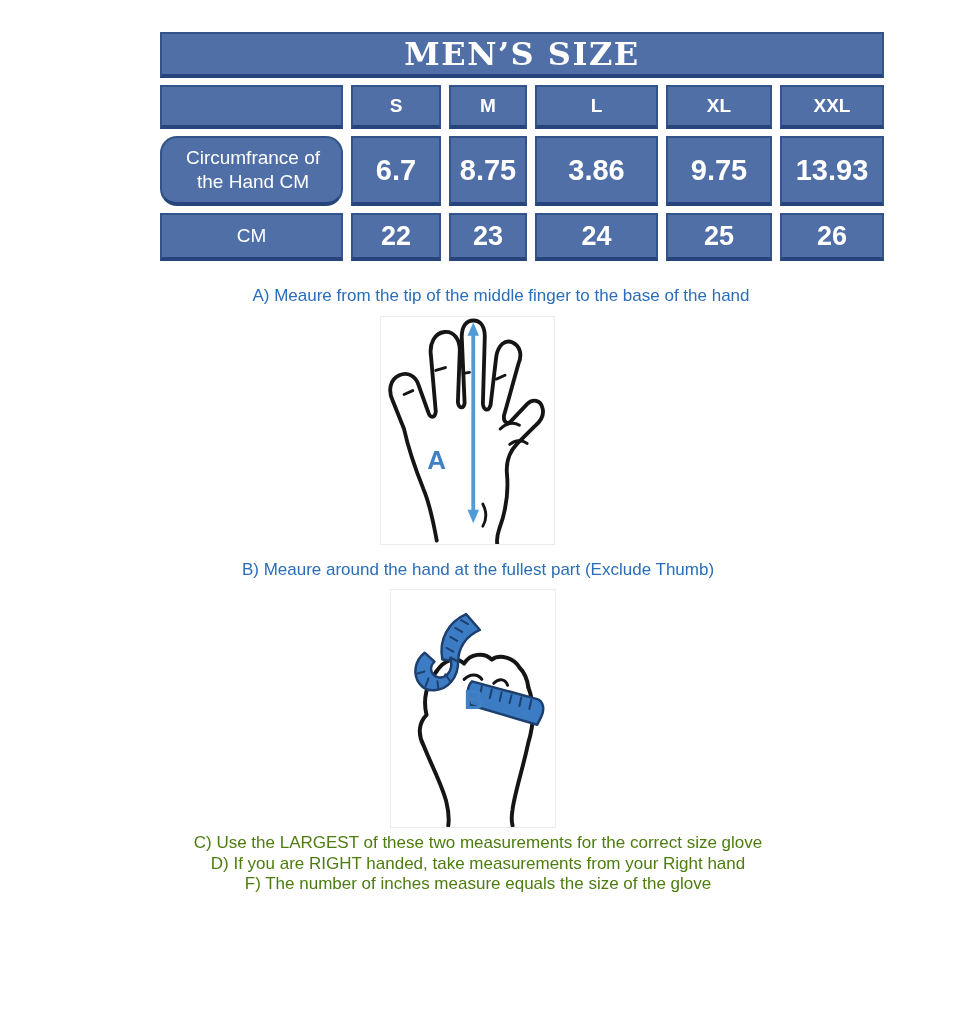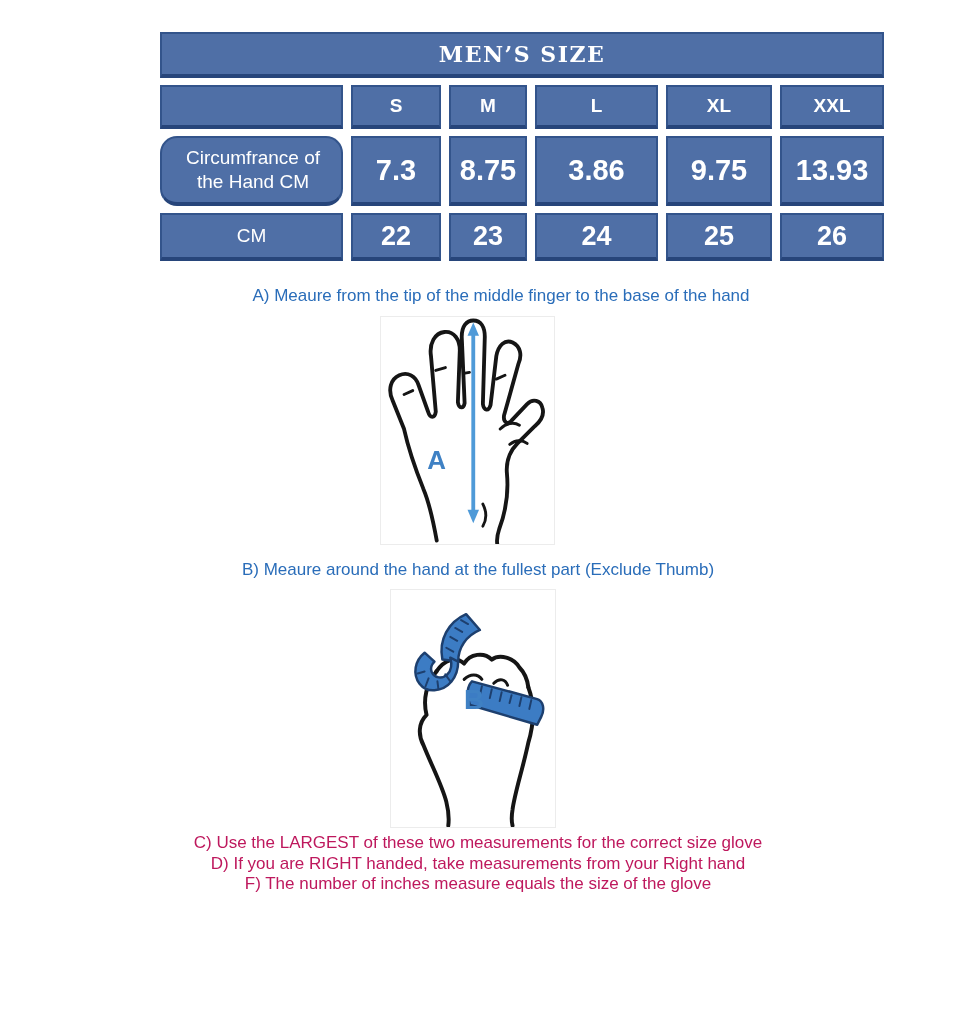--- a/index.html
+++ b/index.html
@@ -8,34 +8,34 @@
     font-family:"Liberation Sans",sans-serif;overflow:hidden;
   }
   
   .table-wrap{position:absolute;left:152px;top:25px;width:724px;}
   table.size-table{border-collapse:separate;border-spacing:8px 7px;width:724px;table-layout:fixed;margin:0;}
   table.size-table td{
     background:#4f6fa6;color:#ffffff;text-align:center;vertical-align:middle;
     border:2px solid #33548b;border-bottom:4px solid #27457a;box-sizing:border-box;
   }
   td.title-cell{
-    font-family:"DejaVu Serif",serif;font-weight:bold;font-size:22px;
+    font-family:"DejaVu Serif",serif;font-weight:bold;font-size:32px;
     letter-spacing:1.5px;height:46px;
   }
   td.size-cell{font-weight:bold;font-size:19px;height:44px;}
   td.empty-cell{height:44px;}
   td.label-cell{font-size:19px;text-align:left;padding:4px 6px 4px 9px;line-height:1.25;height:70px;border-radius:17px;}
   td.val-big{font-weight:bold;font-size:29px;height:70px;}
   td.cm-label{font-size:19px;height:48px;}
   td.val-cm{font-weight:bold;font-size:27px;height:48px;}
   
   .caption{position:absolute;left:0;width:100%;text-align:center;color:#2a6db9;font-size:17px;}
   .caption-a{top:286px;margin-left:23px;}
   .caption-b{top:560px;}
-  .notes{position:absolute;top:833px;left:0;width:100%;text-align:center;color:#be185d;font-size:17px;line-height:20.5px;}
+  .notes{position:absolute;top:833px;left:0;width:100%;text-align:center;color:#4d7c0f;font-size:17px;line-height:20.5px;}
   
   .hand-box{position:absolute;top:316px;left:380px;width:175px;height:229px;border:1px solid #ececec;box-sizing:border-box;}
   .fist-box{position:absolute;top:589px;left:390px;width:166px;height:239px;border:1px solid #ececec;box-sizing:border-box;}
   .hand-box svg,.fist-box svg{display:block;width:100%;height:100%;}
   .ink{fill:none;stroke:#151515;stroke-width:4;stroke-linecap:round;stroke-linejoin:round;}
   .ink-thin{fill:none;stroke:#151515;stroke-width:3;stroke-linecap:round;}
   .tape{fill:#3c7cc4;stroke:#1d3f6e;stroke-width:2.5;stroke-linejoin:round;}
   .tick{fill:none;stroke:#1d3f6e;stroke-width:2;stroke-linecap:round;}
   .arrow{stroke:#4f9ad8;stroke-width:4;}
   .arrow-head{fill:#4f9ad8;}
@@ -63,21 +63,21 @@
       <tr>
         <td class="empty-cell"></td>
         <td class="size-cell">S</td>
         <td class="size-cell">M</td>
         <td class="size-cell">L</td>
         <td class="size-cell">XL</td>
         <td class="size-cell">XXL</td>
       </tr>
       <tr>
         <td class="label-cell">Circumfrance of the Hand CM</td>
-        <td class="val-big">7.3</td>
+        <td class="val-big">6.7</td>
         <td class="val-big">8.75</td>
         <td class="val-big">3.86</td>
         <td class="val-big">9.75</td>
         <td class="val-big">13.93</td>
       </tr>
       <tr>
         <td class="cm-label">CM</td>
         <td class="val-cm">22</td>
         <td class="val-cm">23</td>
         <td class="val-cm">24</td>

